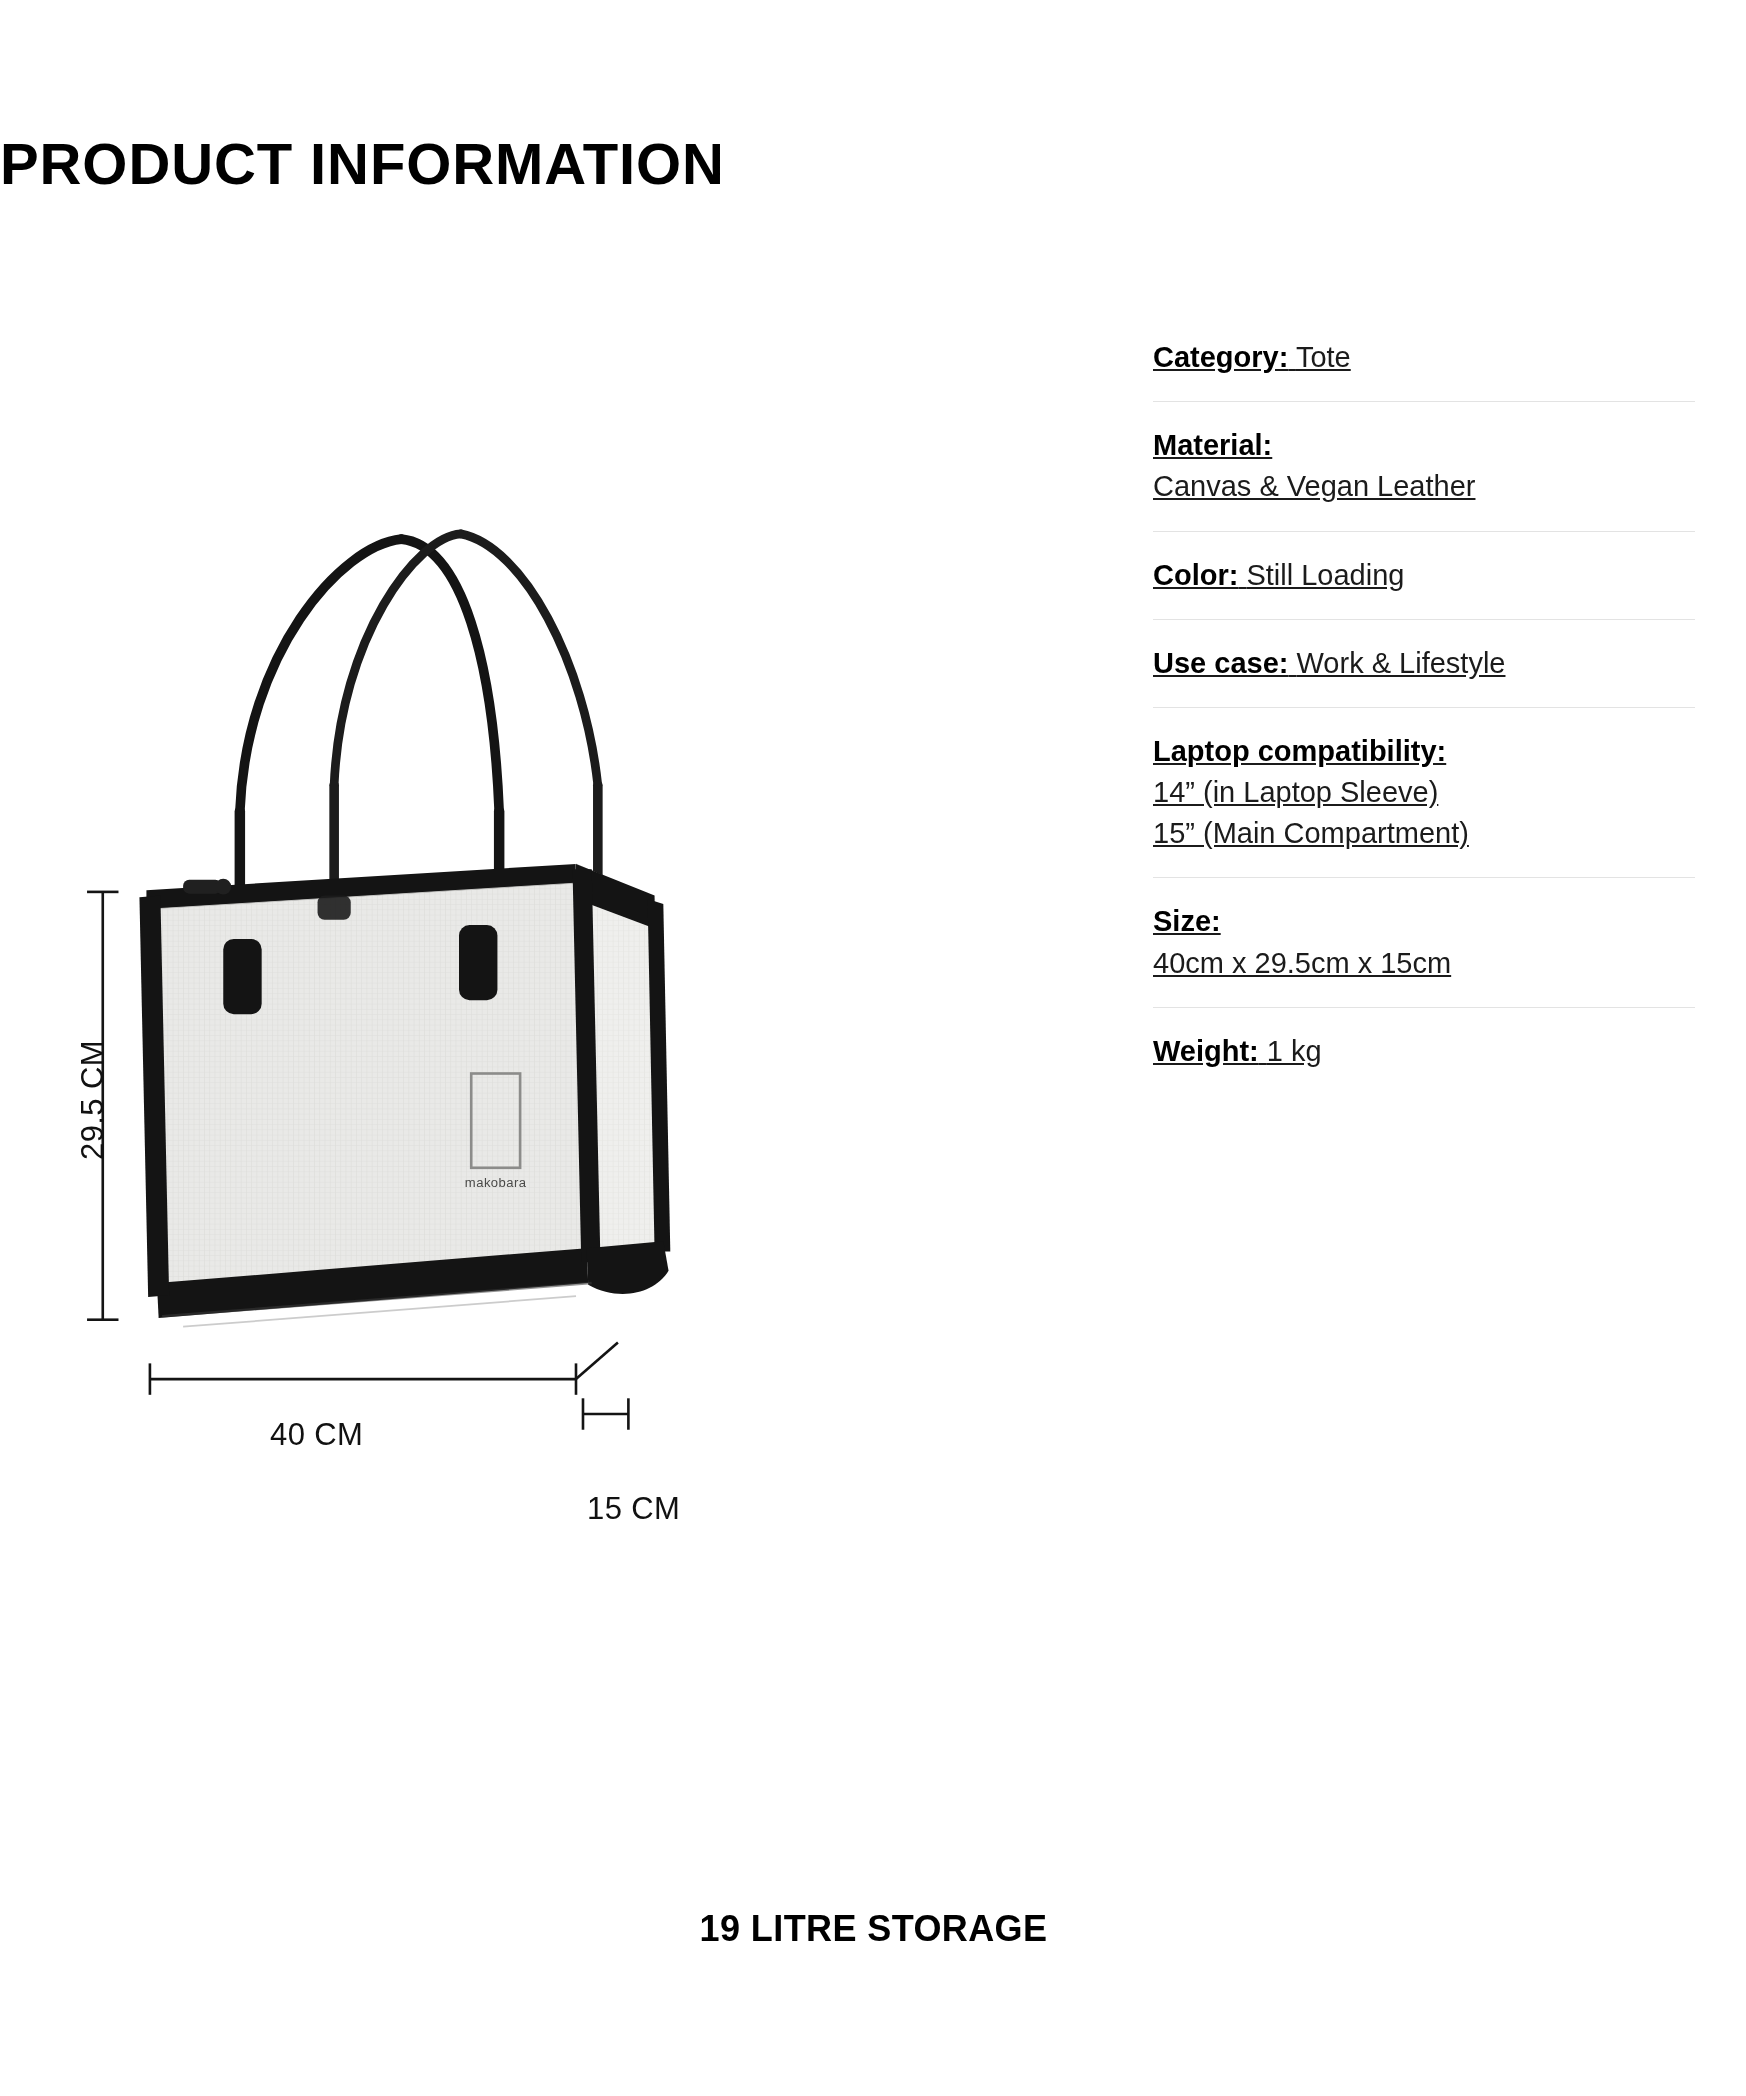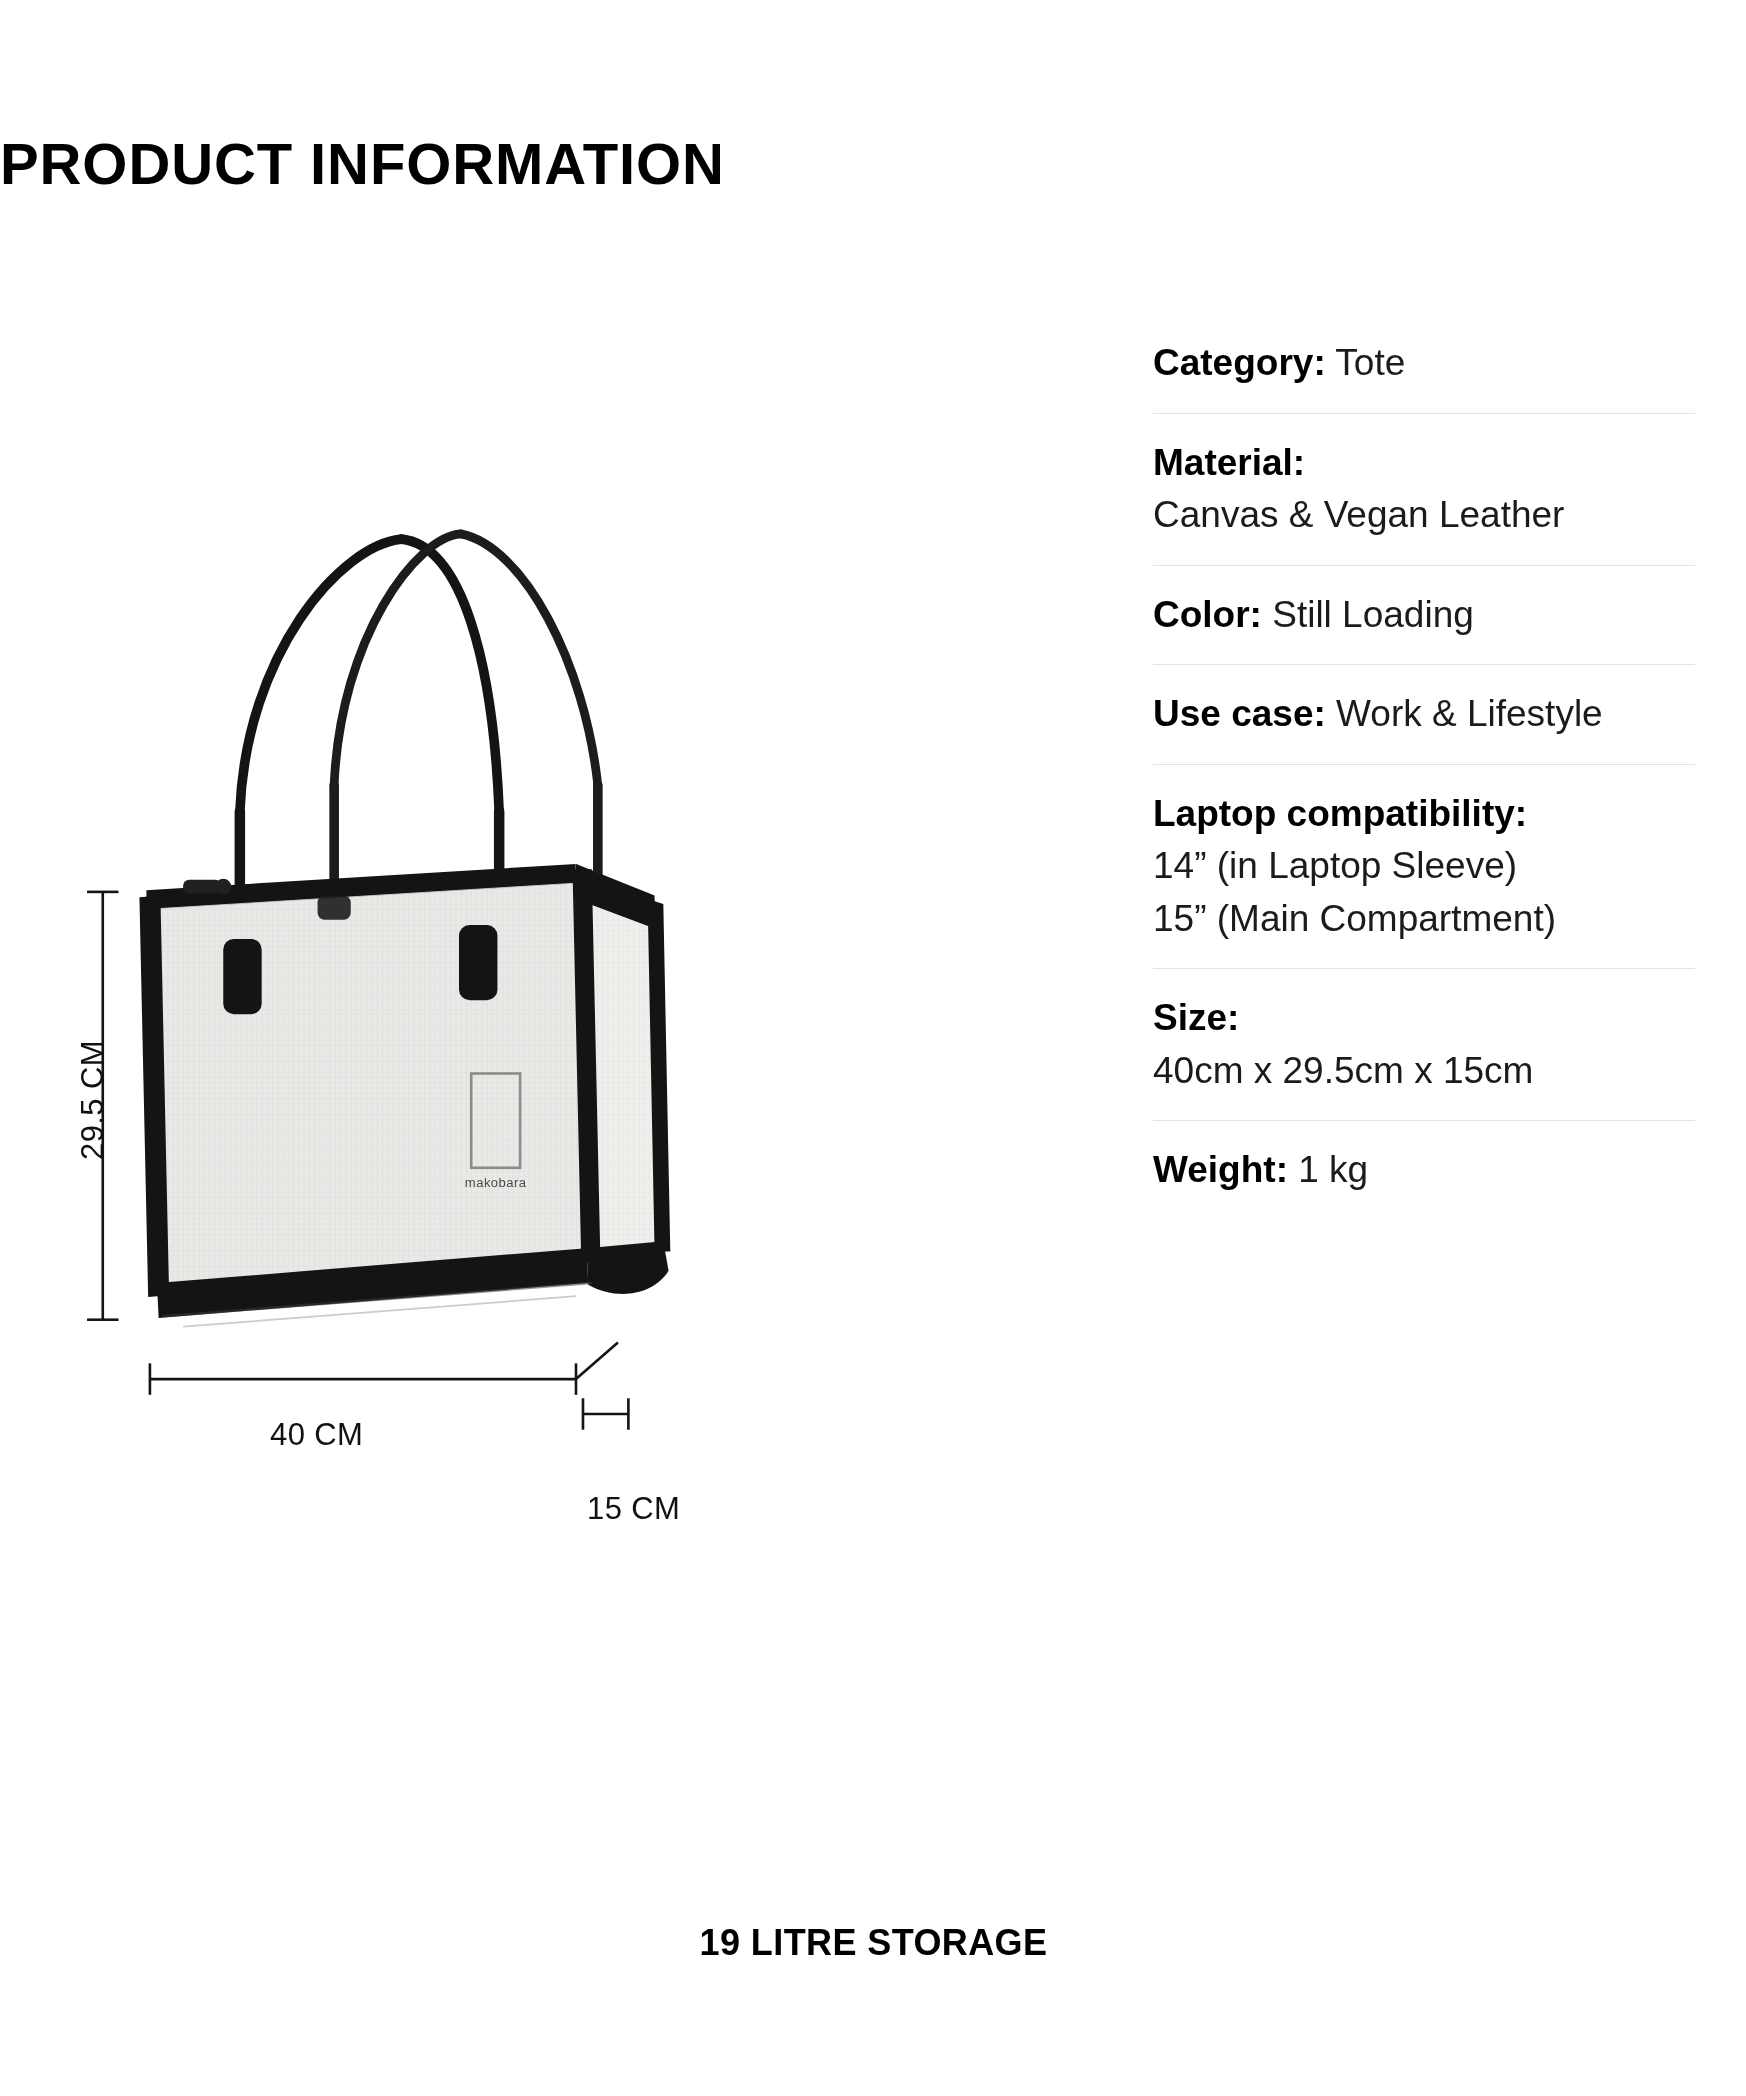--- a/index.html
+++ b/index.html
@@ -31,21 +31,20 @@
   .page-footer {
     position: absolute;
     left: 0;
     right: 0;
     top: 1908px;
     text-align: center;
     font-size: 36px;
     font-weight: bold;
     letter-spacing: 0.4px;
     color: #000000;
-    margin-top: 14px;
   }
 
   
   .content {
     position: absolute;
     top: 288px;
     left: 0;
     right: 0;
     height: 1528px;
   }
@@ -69,23 +68,24 @@
   .spec-panel {
     position: absolute;
     left: 1153px;
     top: 26px;
     width: 542px;
   }
 
   .spec-row {
     padding: 23px 0 23px 0;
     border-bottom: 1.7px solid #e3e3e3;
-    font-size: 37px;
+    font-size: 29px;
     line-height: 1.42;
     color: #1b1b1b;
+    text-decoration: underline;
   }
   .spec-row:last-child {
     border-bottom: none;
   }
   .spec-row .label {
     font-weight: bold;
     color: #000000;
   }
   .spec-row .value {
     font-weight: normal;

